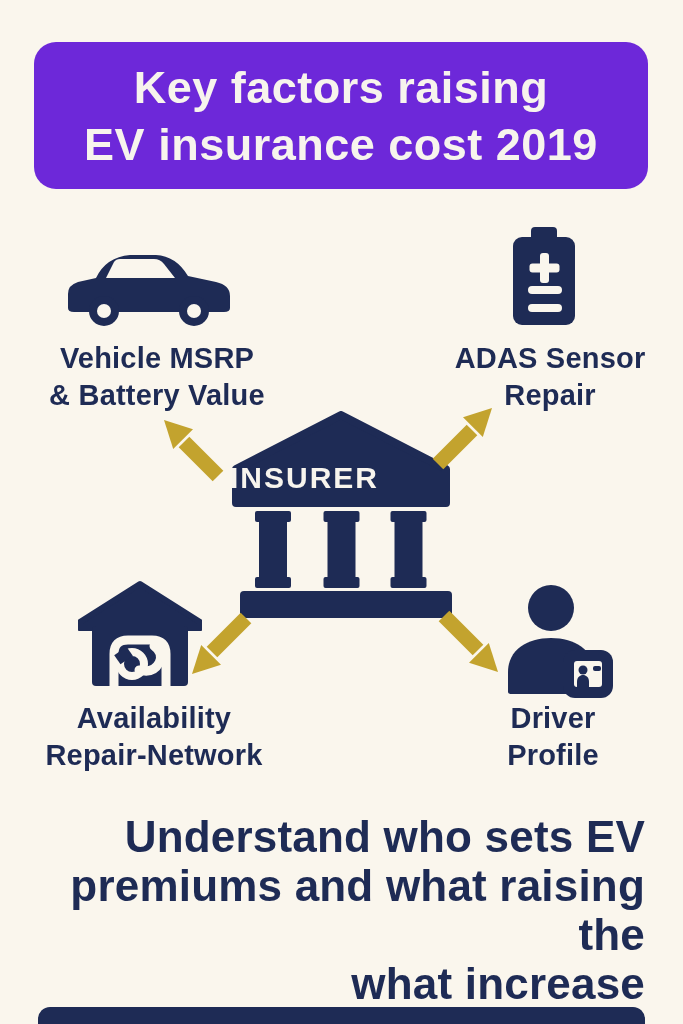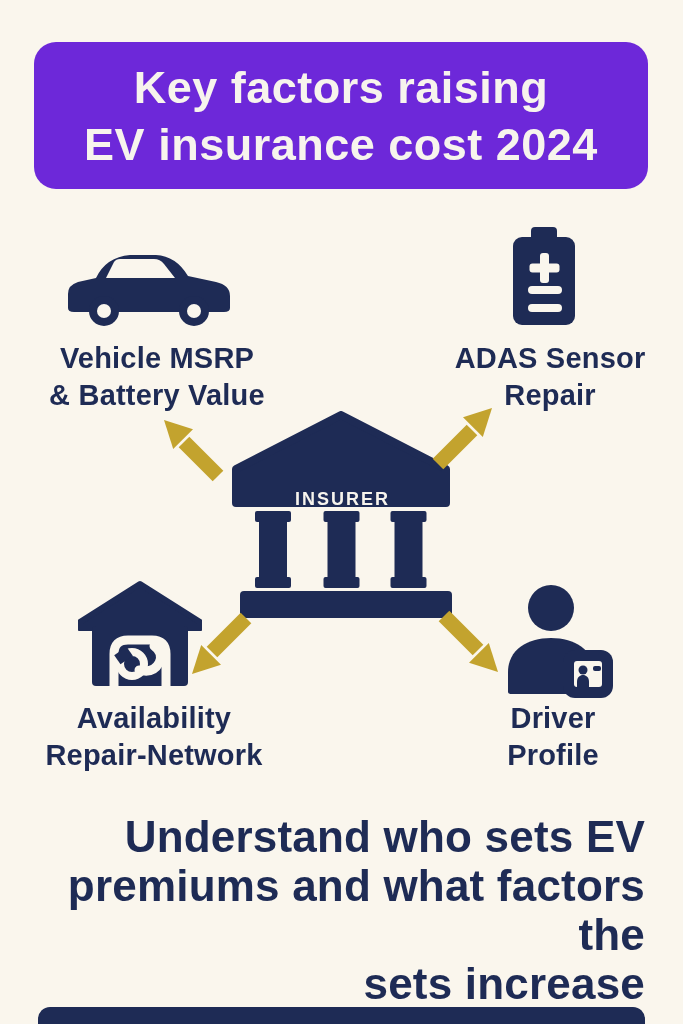--- a/index.html
+++ b/index.html
@@ -21,22 +21,22 @@
   .icon{position:absolute;}
   .factor-label{
     position:absolute;width:280px;text-align:center;
     font-size:29px;font-weight:700;line-height:37px;letter-spacing:.2px;
   }
   .label-1{left:17px;top:340px;}
   .label-2{left:410px;top:340px;}
   .label-3{left:14px;top:700px;}
   .label-4{left:413px;top:700px;}
   .insurer-label{
-    position:absolute;left:230px;top:461px;width:225px;text-align:center;
-    color:#f7f4ed;font-size:18px;font-weight:700;letter-spacing:2px;margin-top:28px;
+    position:absolute;left:230px;top:461px;width:225px;
+    color:#f7f4ed;font-size:30px;font-weight:700;letter-spacing:2px;
   }
   .arrow{position:absolute;width:72px;height:72px;}
   .arrow.up-left{left:158px;top:414px;transform:scaleX(-1);}
   .arrow.up-right{left:426px;top:402px;}
   .arrow.down-left{left:186px;top:608px;transform:scale(-1,-1);}
   .arrow.down-right{left:432px;top:606px;transform:scaleY(-1);}
   .footer-text{
     position:absolute;left:38px;top:812px;width:607px;text-align:right;
     font-size:44px;font-weight:700;line-height:49px;letter-spacing:.2px;
   }
@@ -45,21 +45,21 @@
     background:#1e2b55;border-radius:12px 12px 0 0;
   }
 </style>
 </head>
 <body>
 
 <div class="canvas">
 
   <header class="banner">
     <div class="banner-line">Key factors raising</div>
-    <div class="banner-line">EV insurance cost 2024</div>
+    <div class="banner-line">EV insurance cost 2019</div>
   </header>
 
   <svg class="icon" style="left:64px;top:248px" width="170" height="80" viewBox="0 0 170 80">
     <path fill="#1e2b55" d="M4,60 L4,46 Q4,37 14,34 L32,30 Q42,9 66,7 L92,7 Q112,8 124,28 L152,34 Q166,37 166,48 L166,60 Q166,64 160,64 L10,64 Q4,64 4,60 Z"></path>
     <path fill="#faf6ed" d="M42,30 L50,14 Q52,11 56,11 L90,11 Q96,11 100,16 L111,30 Z"></path>
     <circle cx="40" cy="63" r="15" fill="#1e2b55"></circle>
       <circle cx="40" cy="63" r="7" fill="#faf6ed"></circle>
     <circle cx="130" cy="63" r="15" fill="#1e2b55"></circle>
       <circle cx="130" cy="63" r="7" fill="#faf6ed"></circle>
   </svg>
@@ -139,19 +139,19 @@
     <div>Availability</div>
     <div>Repair-Network</div>
   </div>
   <div class="factor-label label-4">
     <div>Driver</div>
     <div>Profile</div>
   </div>
 
   <div class="footer-text">
     <div>Understand who sets EV</div>
-    <div>premiums and what factors the</div>
-    <div>sets increase</div>
+    <div>premiums and what raising the</div>
+    <div>what increase</div>
   </div>
 
   <div class="bottom-bar"></div>
 
 </div>
 
 </body></html>

